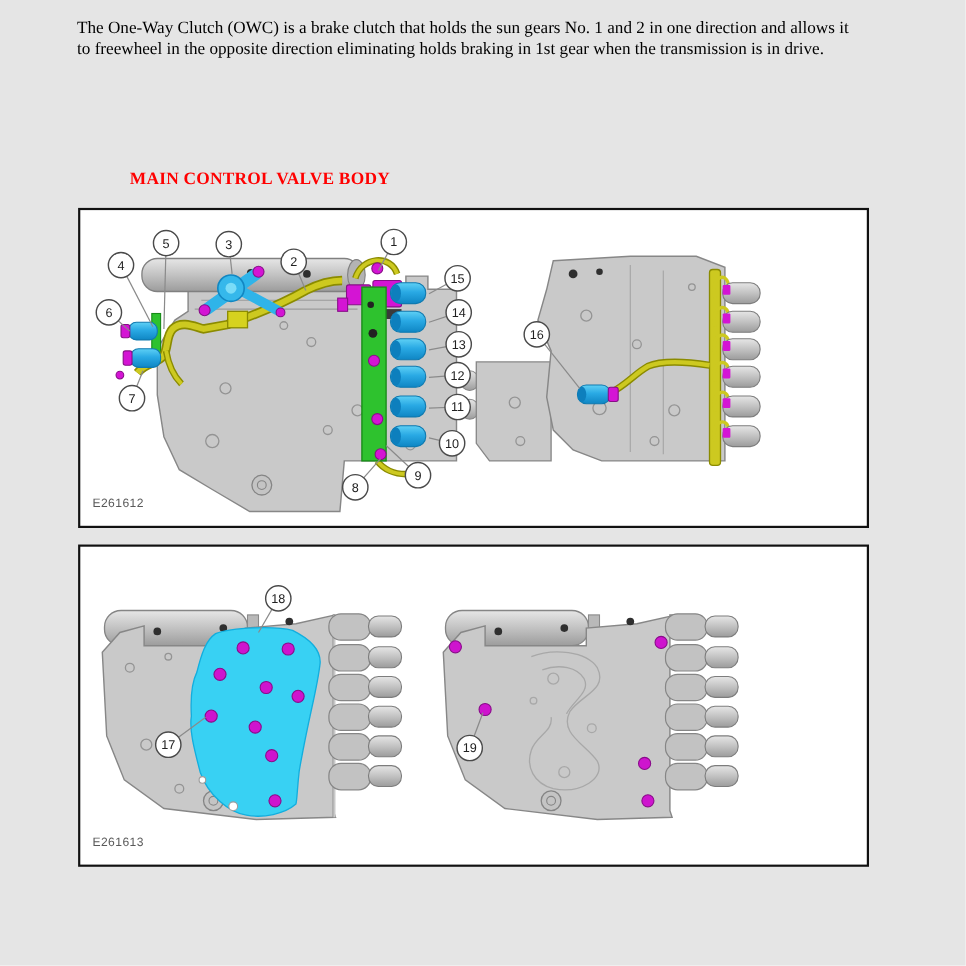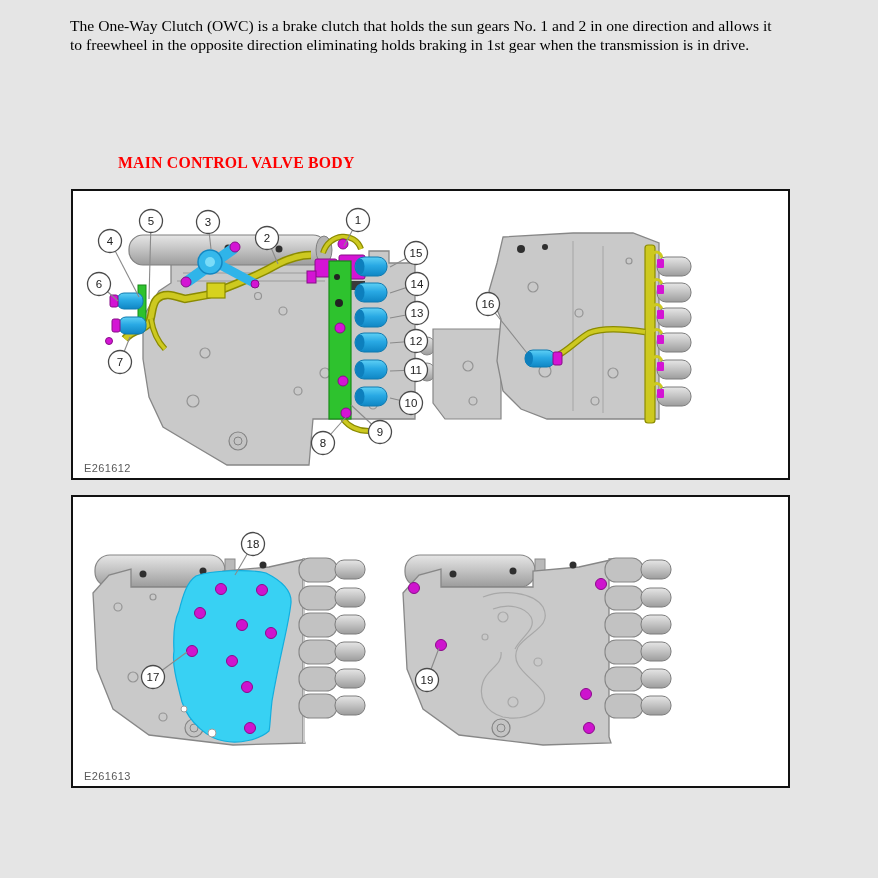--- a/index.html
+++ b/index.html
@@ -8,21 +8,21 @@
   .para{position:absolute;left:70px;top:16px;width:792px;font-size:15.6px;line-height:19.3px;}
   .para div{white-space:nowrap;}
   .list{position:absolute;left:95px;top:95px;font-size:15.6px;}
   .list-row{height:24.5px;line-height:24.5px;white-space:nowrap;}
   .list-row .num{margin-right:6px;}
   .heading{position:absolute;left:70px;top:154px;font-size:15.8px;font-weight:bold;letter-spacing:.2px;margin-left:48px;}
   .figure{position:absolute;left:71px;width:719px;border:2px solid #111;background:#fff;box-sizing:border-box;}
   .fig1{top:189px;height:291px;}
   .fig2{top:495px;height:293px;}
   .figure svg.art{position:absolute;left:0;top:0;width:100%;height:100%;}
-  .fig-label{position:absolute;left:11px;bottom:4px;font-family:"Liberation Sans",sans-serif;
+  .fig-label{position:absolute;left:11px;bottom:14px;font-family:"Liberation Sans",sans-serif;
              font-size:11px;color:#595959;letter-spacing:.4px;}
   .callout-num{font:11.5px "Liberation Sans",sans-serif;fill:#222;}
 </style>
 </head>
 <body>
 
 <div class="page">
 
   <div class="para">
     <div>The One-Way Clutch (OWC) is a brake clutch that holds the sun gears No. 1 and 2 in one direction and allows it</div>

